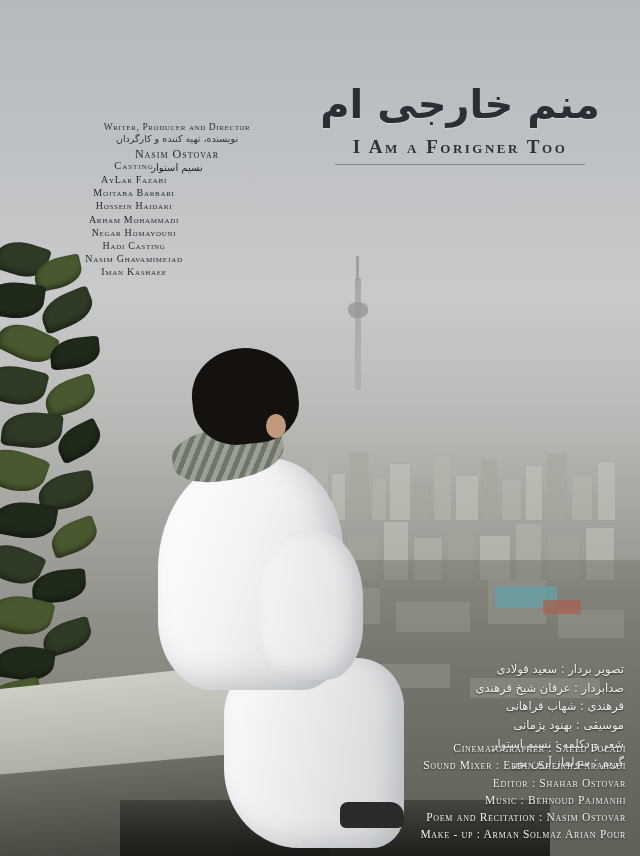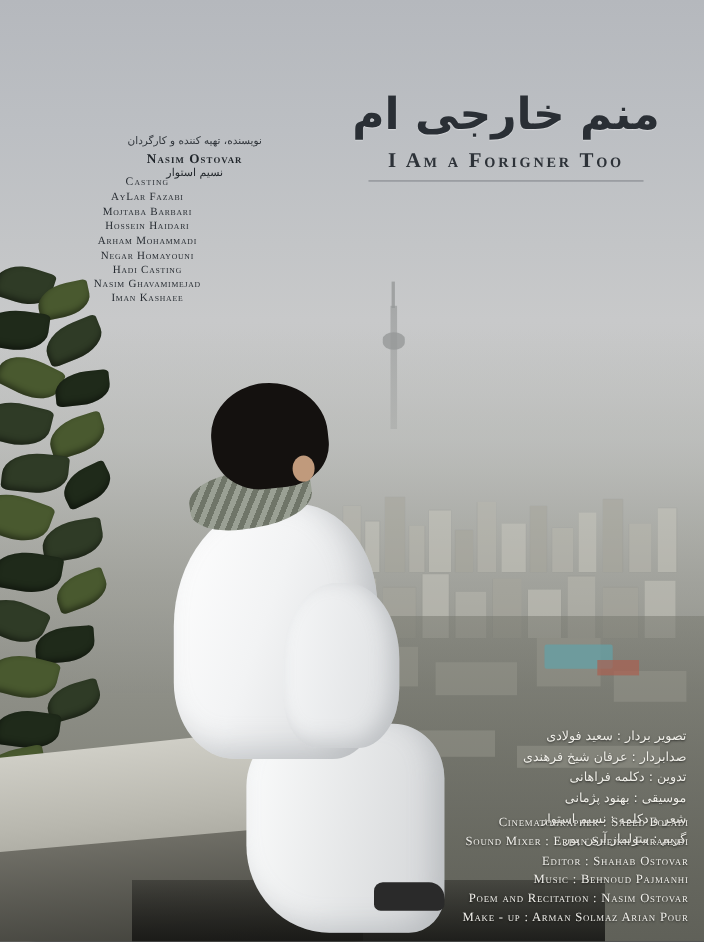--- a/index.html
+++ b/index.html
@@ -262,21 +262,21 @@
     margin-top: 1px;
   }
   .credit-top .name-en {
     font-family: "Liberation Serif", serif;
     font-variant: small-caps;
     font-size: 12px;
     letter-spacing: 1px;
     color: #1f2429;
     text-align: center;
     margin-top: 3px;
-    font-weight: bold;
+    font-weight: normal;
   }
   .credit-top .name-fa {
     font-family: "DejaVu Sans", sans-serif;
     direction: rtl;
     font-size: 10px;
     color: #1f2429;
     text-align: center;
   }
 
   
@@ -439,20 +439,21 @@
     <div class="ear"></div>
   </div>
 
   <div class="title-wrap">
     <div class="title-fa">منم خارجی ام</div>
     <div class="title-en">I Am a Forigner Too</div>
     <div class="title-rule"></div>
   </div>
 
   <div class="credit-top">
+    <div class="en">Writer, Producer and Director</div>
     <div class="fa">نویسنده، تهیه کننده و کارگردان</div>
     <div class="name-en">Nasim Ostovar</div>
     <div class="name-fa">نسیم استوار</div>
   </div>
 
   <div class="cast">
     <div class="cast-en">
       <div class="heading">Casting</div>
       <ul>
         <li>AyLar Fazabi</li>
@@ -463,21 +464,21 @@
         <li>Hadi Casting</li>
         <li>Nasim Ghavamimejad</li>
         <li>Iman Kashaee</li>
       </ul>
     </div>
   </div>
 
   <div class="crew-fa">
     <div>تصویر بردار : سعید فولادی</div>
     <div>صدابردار : عرفان شیخ فرهندی</div>
-    <div>تدوین : دکلمه فراهانی</div>
+    <div>فرهندی : شهاب فراهانی</div>
     <div>موسیقی : بهنود پژمانی</div>
     <div>شعر و دکلمه : نسیم استوار</div>
     <div>گریم : سولماز آرین پور</div>
   </div>
 
   <div class="crew-en">
     <div>Cinematographer : Saeed Foladi</div>
     <div>Sound Mixer : Erfan Sheikh Farahndi</div>
     <div>Editor : Shahab Ostovar</div>
     <div>Music : Behnoud Pajmanhi</div>

